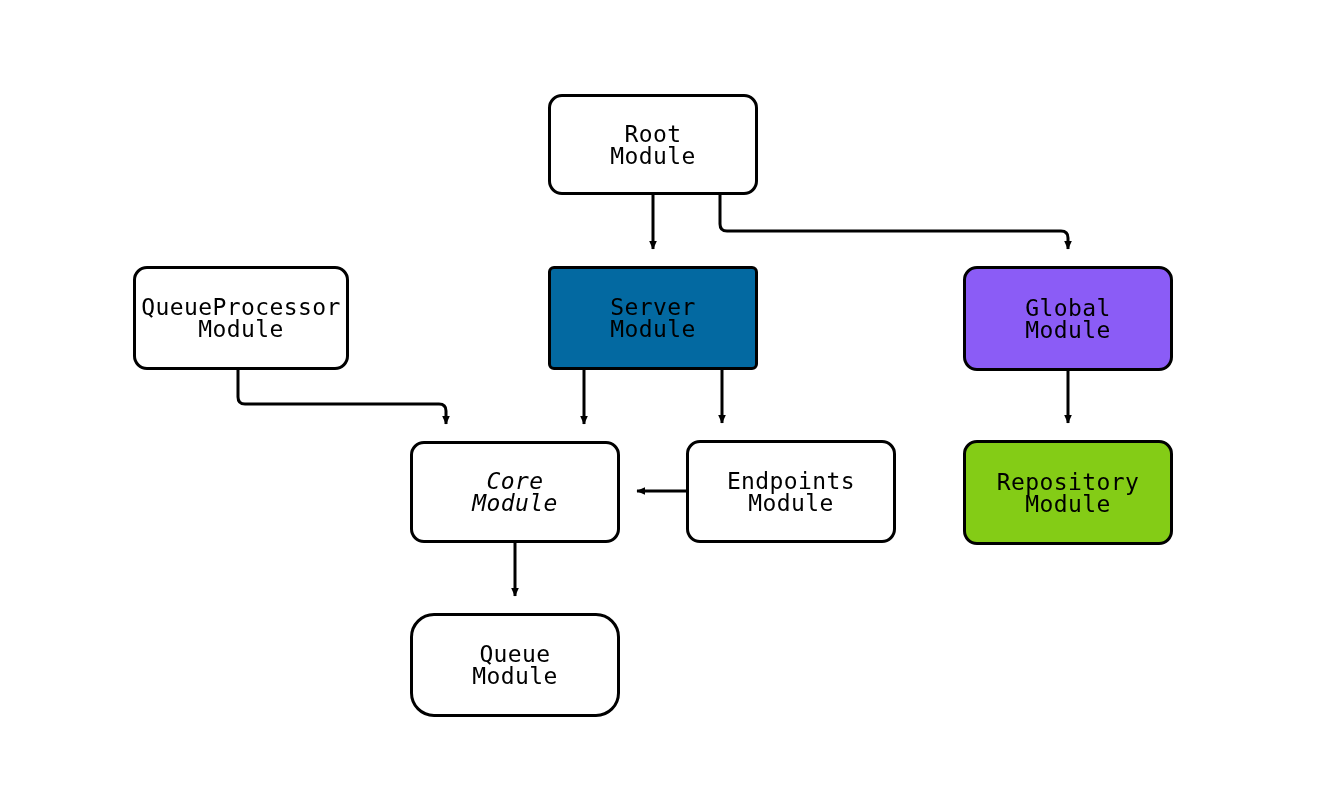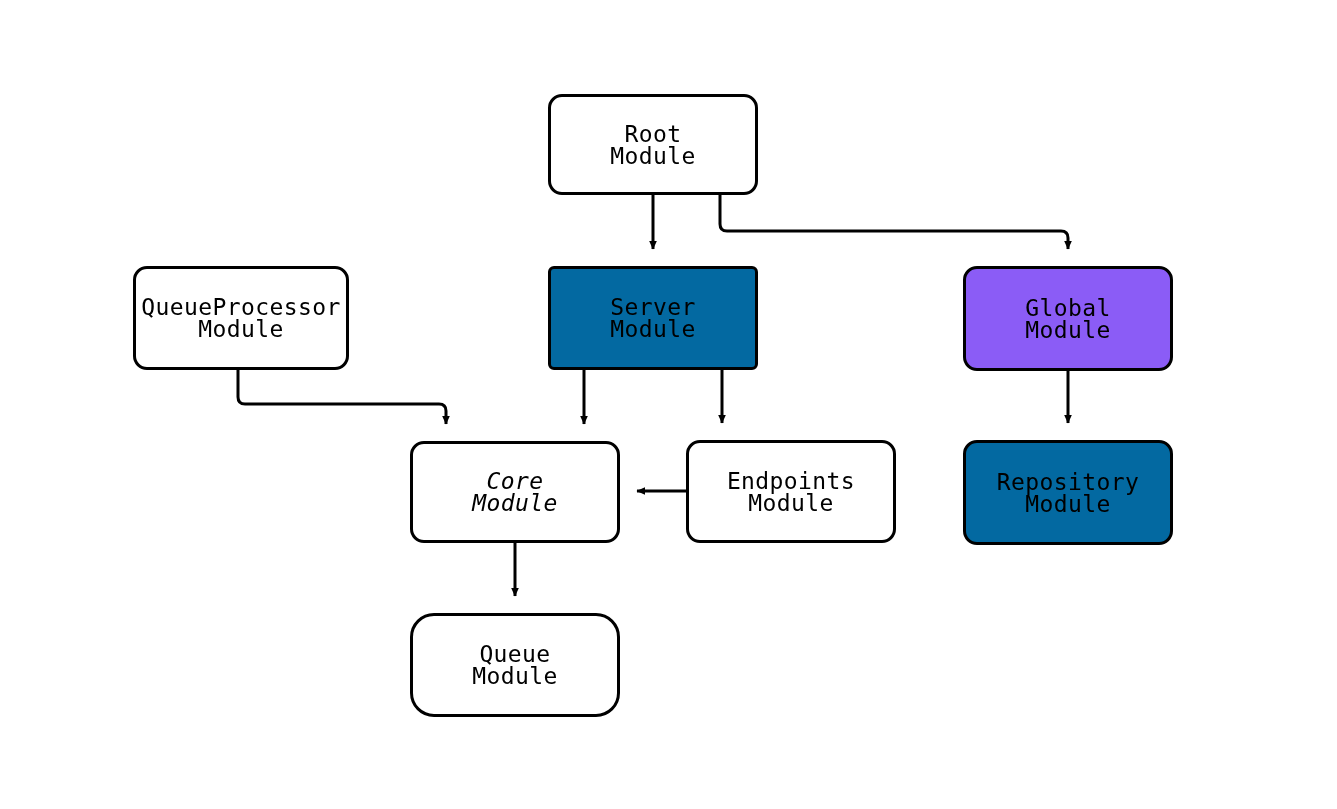--- a/index.html
+++ b/index.html
@@ -100,21 +100,21 @@
         <div class="node-label">Module</div>
       </div>
       <div class="node" style="left: 410px; top: 441px; width: 210px; height: 102px; border-radius: 14px; border: 3px solid rgb(0, 0, 0); background: rgb(255, 255, 255); font-style: italic;">
         <div class="node-label">Core</div>
         <div class="node-label">Module</div>
       </div>
       <div class="node" style="left: 686px; top: 440px; width: 210px; height: 103px; border-radius: 14px; border: 3px solid rgb(0, 0, 0); background: rgb(255, 255, 255);">
         <div class="node-label">Endpoints</div>
         <div class="node-label">Module</div>
       </div>
-      <div class="node" style="left: 963px; top: 440px; width: 210px; height: 105px; border-radius: 14px; border: 3px solid rgb(0, 0, 0); background: #0369a1;">
+      <div class="node" style="left: 963px; top: 440px; width: 210px; height: 105px; border-radius: 14px; border: 3px solid rgb(0, 0, 0); background: #84cc16;">
         <div class="node-label">Repository</div>
         <div class="node-label">Module</div>
       </div>
       <div class="node" style="left: 410px; top: 613px; width: 210px; height: 104px; border-radius: 24px; border: 3px solid rgb(0, 0, 0); background: rgb(255, 255, 255);">
         <div class="node-label">Queue</div>
         <div class="node-label">Module</div>
       </div>
     </div>
 
 </div>

